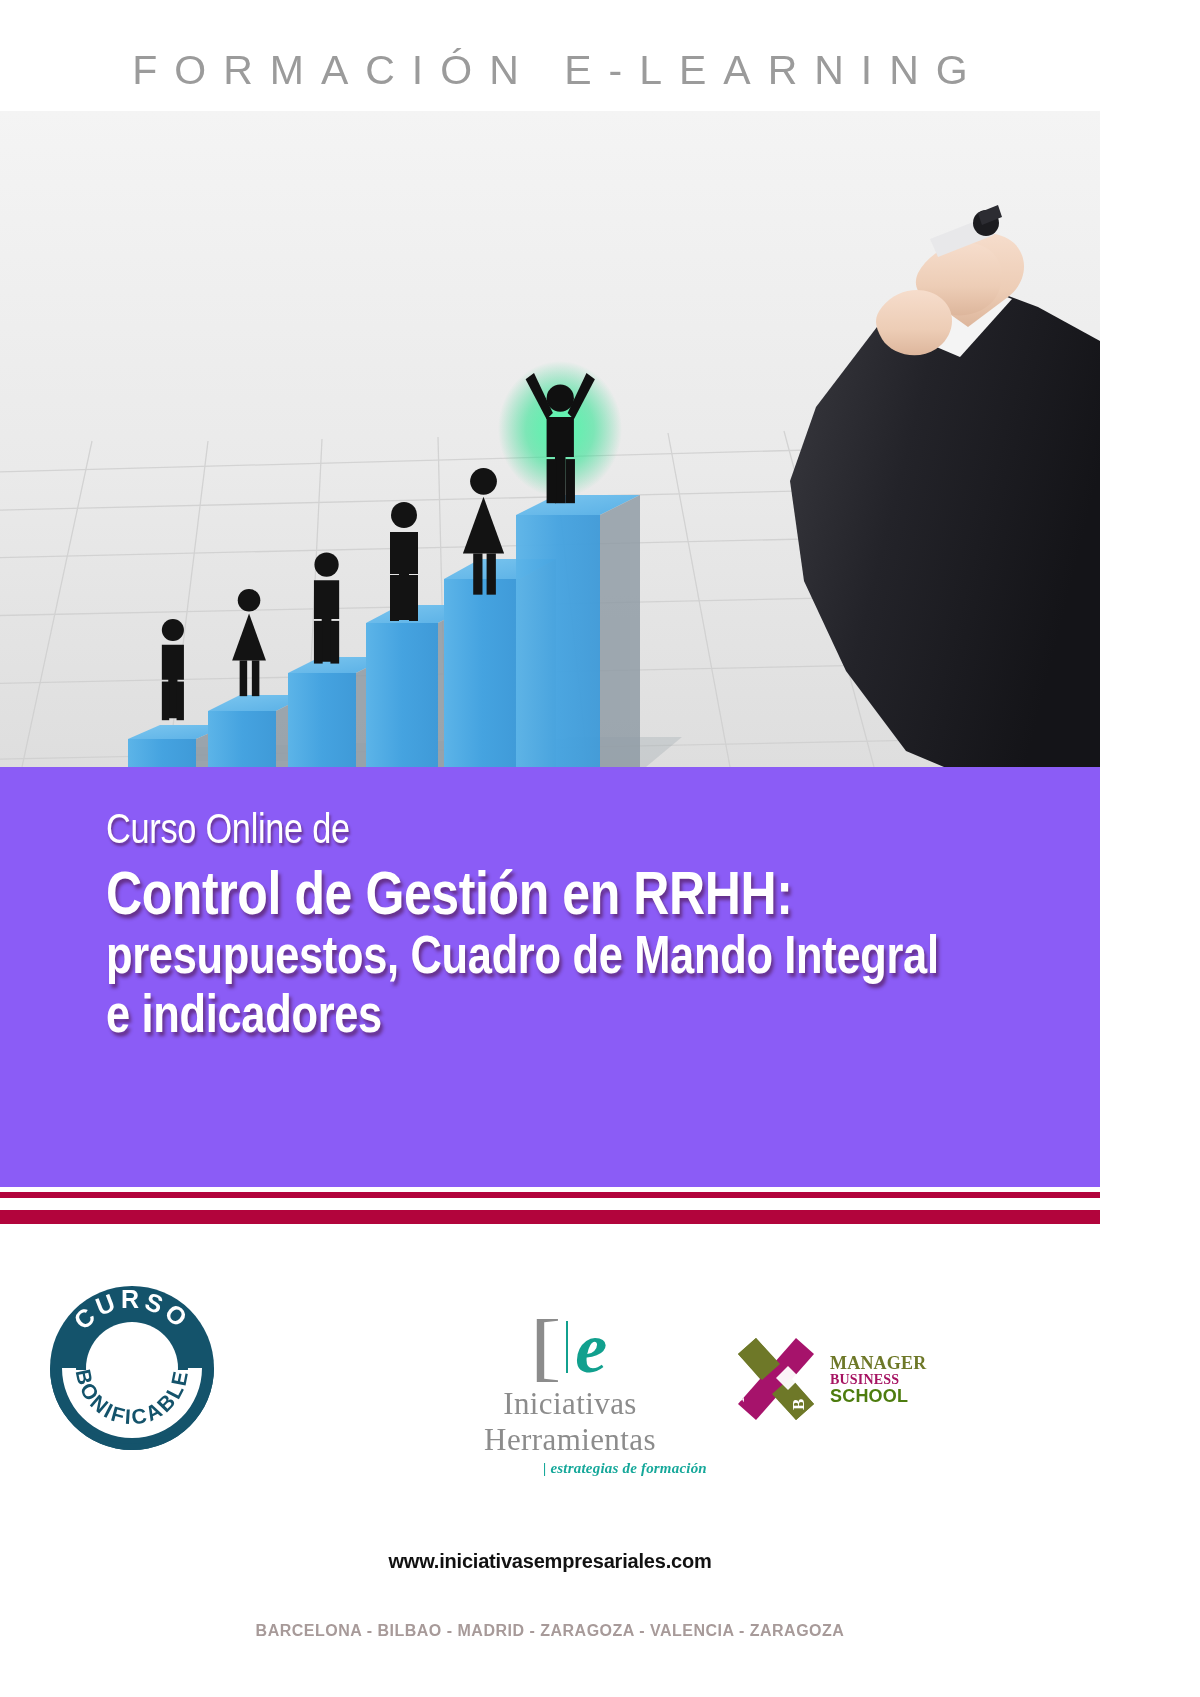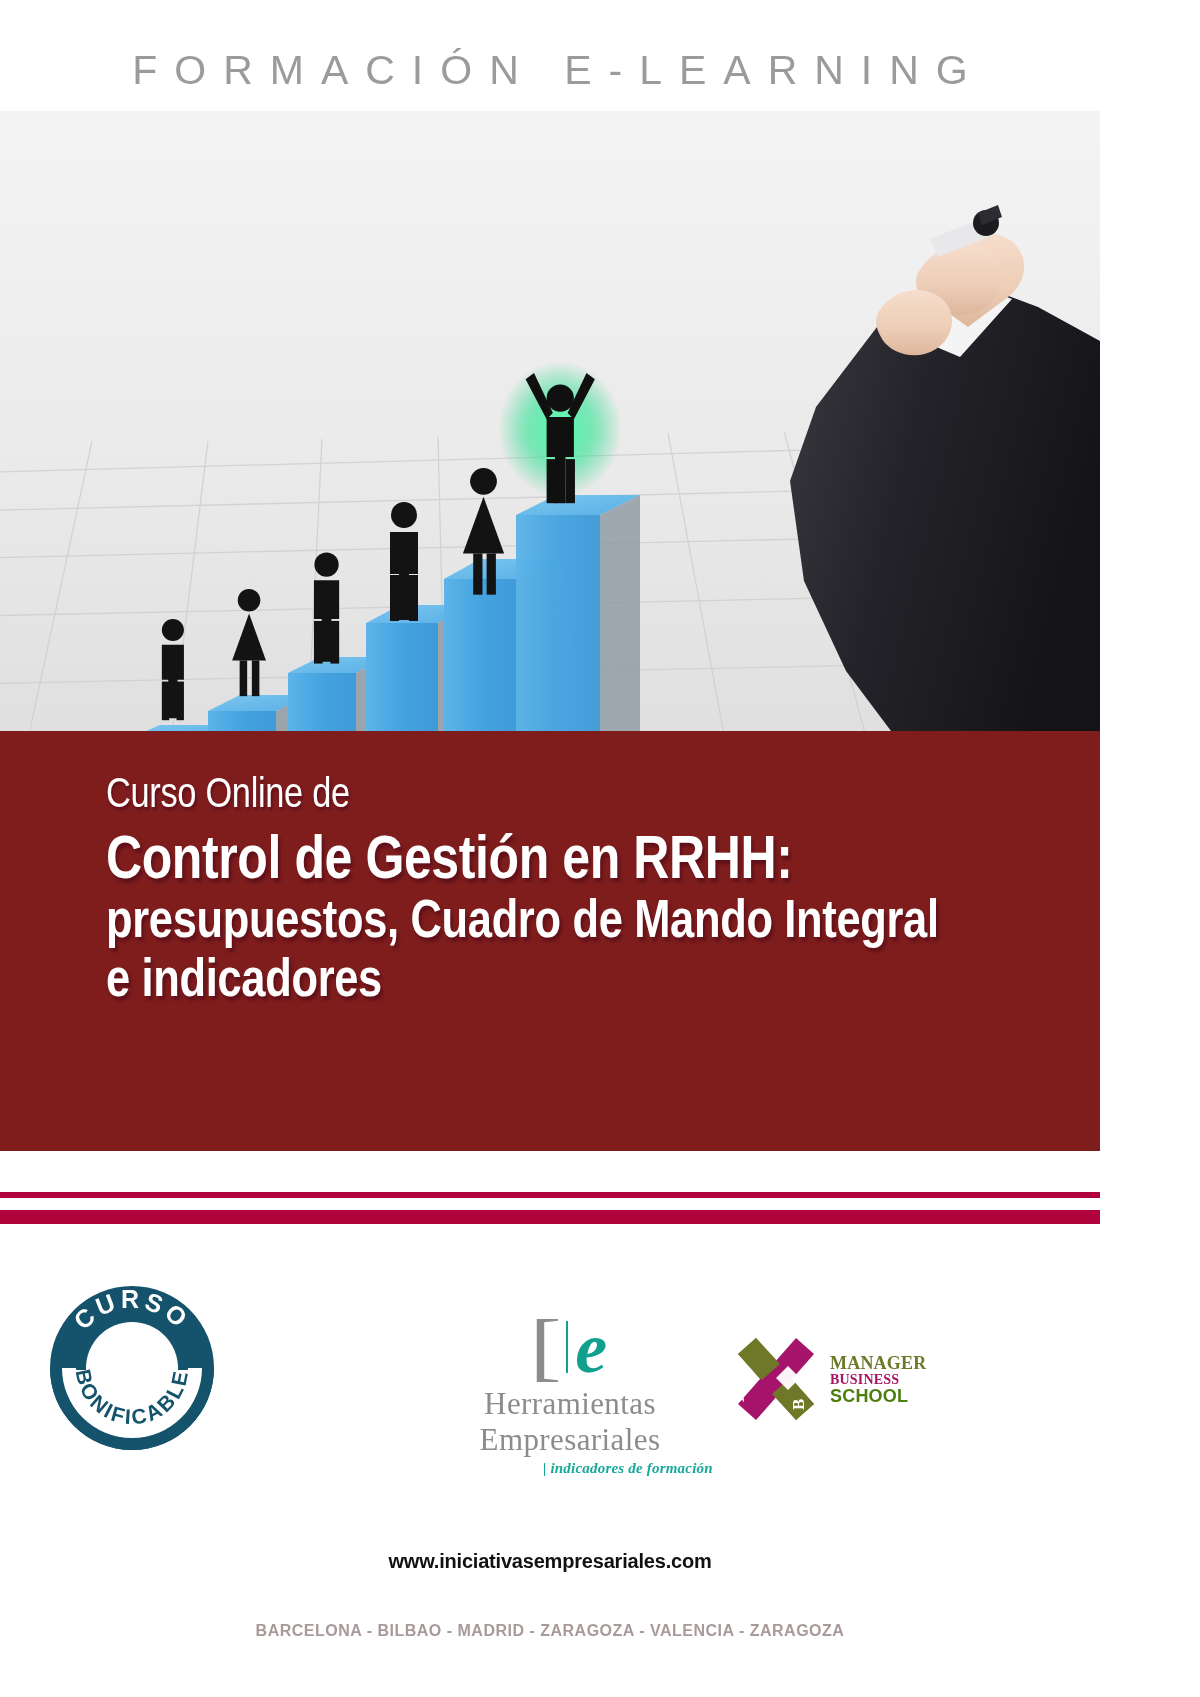--- a/index.html
+++ b/index.html
@@ -27,22 +27,22 @@
   
   .hero{
     position:absolute;left:0;top:82px;width:1100px;height:656px;
     overflow:hidden;
     background:linear-gradient(180deg,#f2f2f2 0%,#ebebeb 40%,#e4e4e4 72%,#dcdcdc 100%);
   }
   .hero svg{position:absolute;left:0;top:0;}
 
   
   .crimson{
-    position:absolute;left:0;top:702px;width:1100px;height:420px;
-    background:#7f1d1d;
+    position:absolute;left:0;top:738px;width:1100px;height:420px;
+    background:#8b5cf6;
   }
   .crimson-inner{position:absolute;left:106px;top:40px;right:40px;}
   .eyebrow{
     font-family:"Liberation Sans", sans-serif;
     font-size:43px;font-weight:400;color:#ffffff;
     line-height:1.0;letter-spacing:-0.4px;
     transform:scaleX(0.80);transform-origin:left center;
     text-shadow:2px 3px 3px rgba(60,0,20,0.45);
     white-space:nowrap;
   }
@@ -338,22 +338,22 @@
       </text>
     </svg>
   </div>
 
   <div class="ie-logo">
     <div class="ie-mark">
       <span class="ie-bracket">[</span>
       <span class="ie-div"></span>
       <span class="ie-e">e</span>
     </div>
-    <div class="ie-name">Herramientas Empresariales</div>
-    <div class="ie-tag">| indicadores de formación</div>
+    <div class="ie-name">Iniciativas Herramientas</div>
+    <div class="ie-tag">| estrategias de formación</div>
   </div>
 
   <div class="mbs">
     <div class="mbs-mark">
       <svg width="92" height="96" viewBox="0 0 92 96">
         <g>
           <polygon points="8,22 26,6 84,72 66,88" fill="#6e7828"></polygon>
           <polygon points="84,22 66,6 8,72 26,88" fill="#a6132a" opacity="0"></polygon>
           <polygon points="84,22 66,6 8,72 26,88" fill="#a6136b"></polygon>
           <polygon points="8,22 26,6 50,32 32,48" fill="#6e7828"></polygon>

